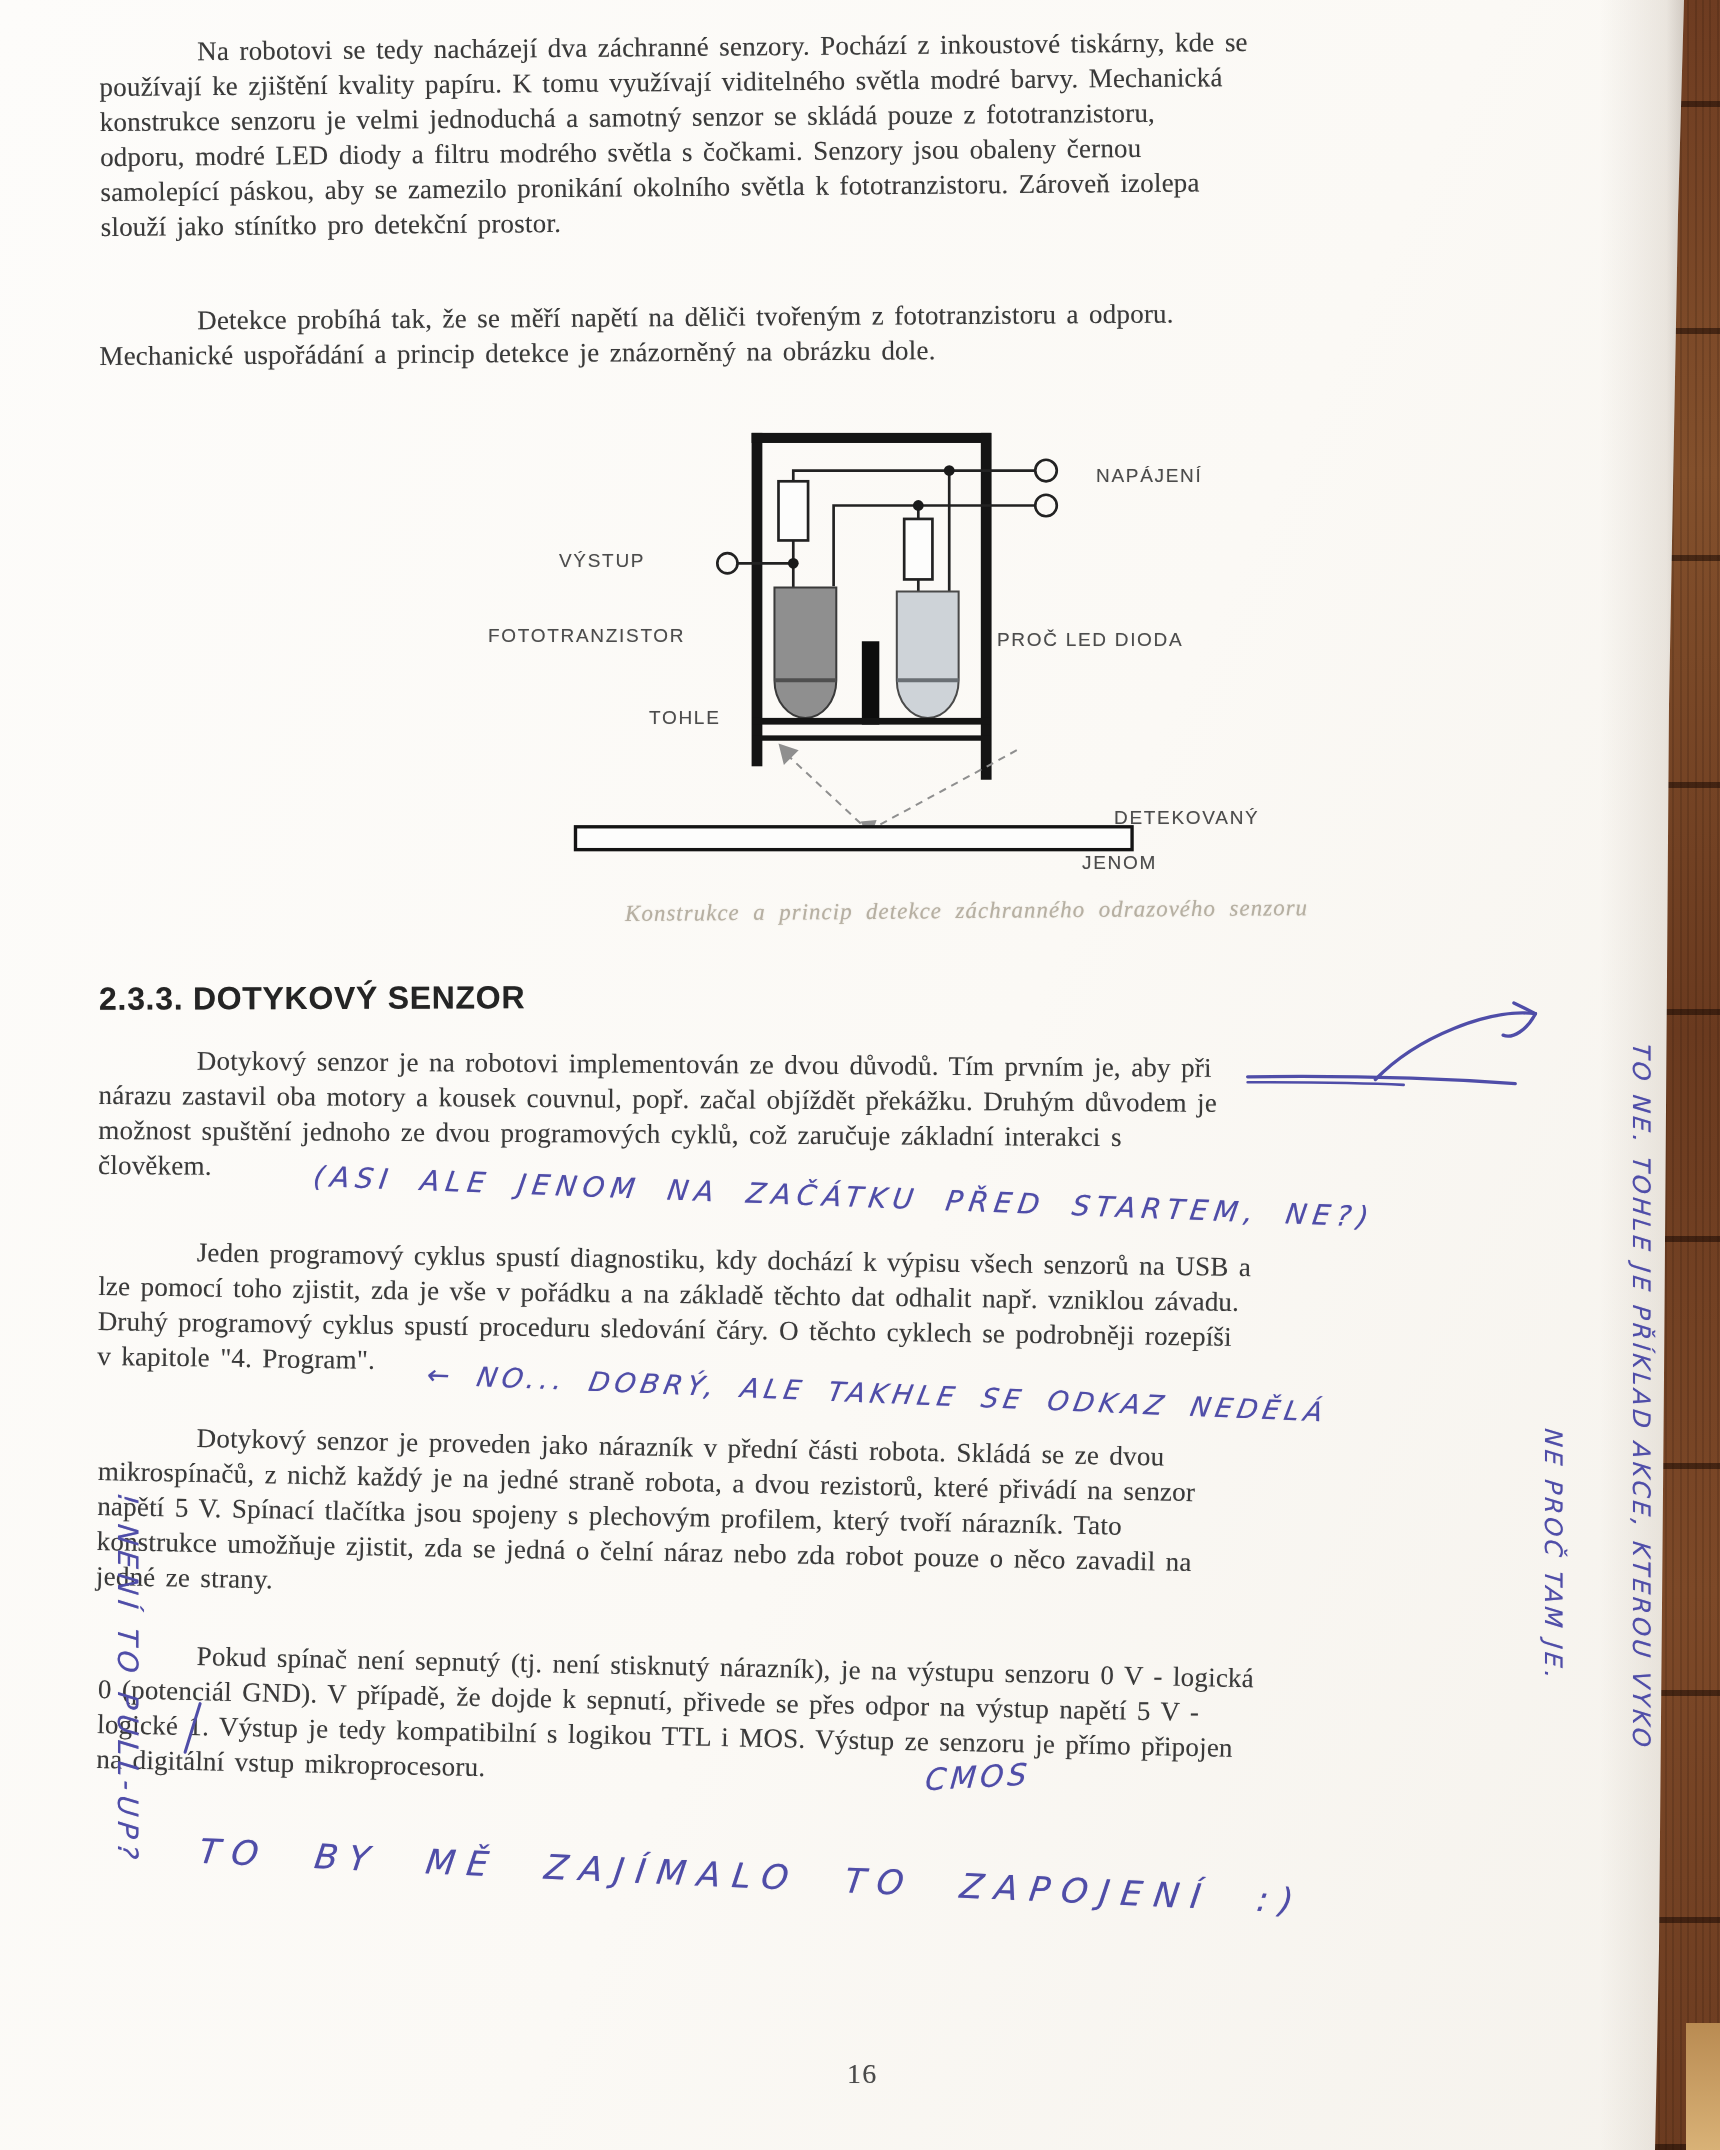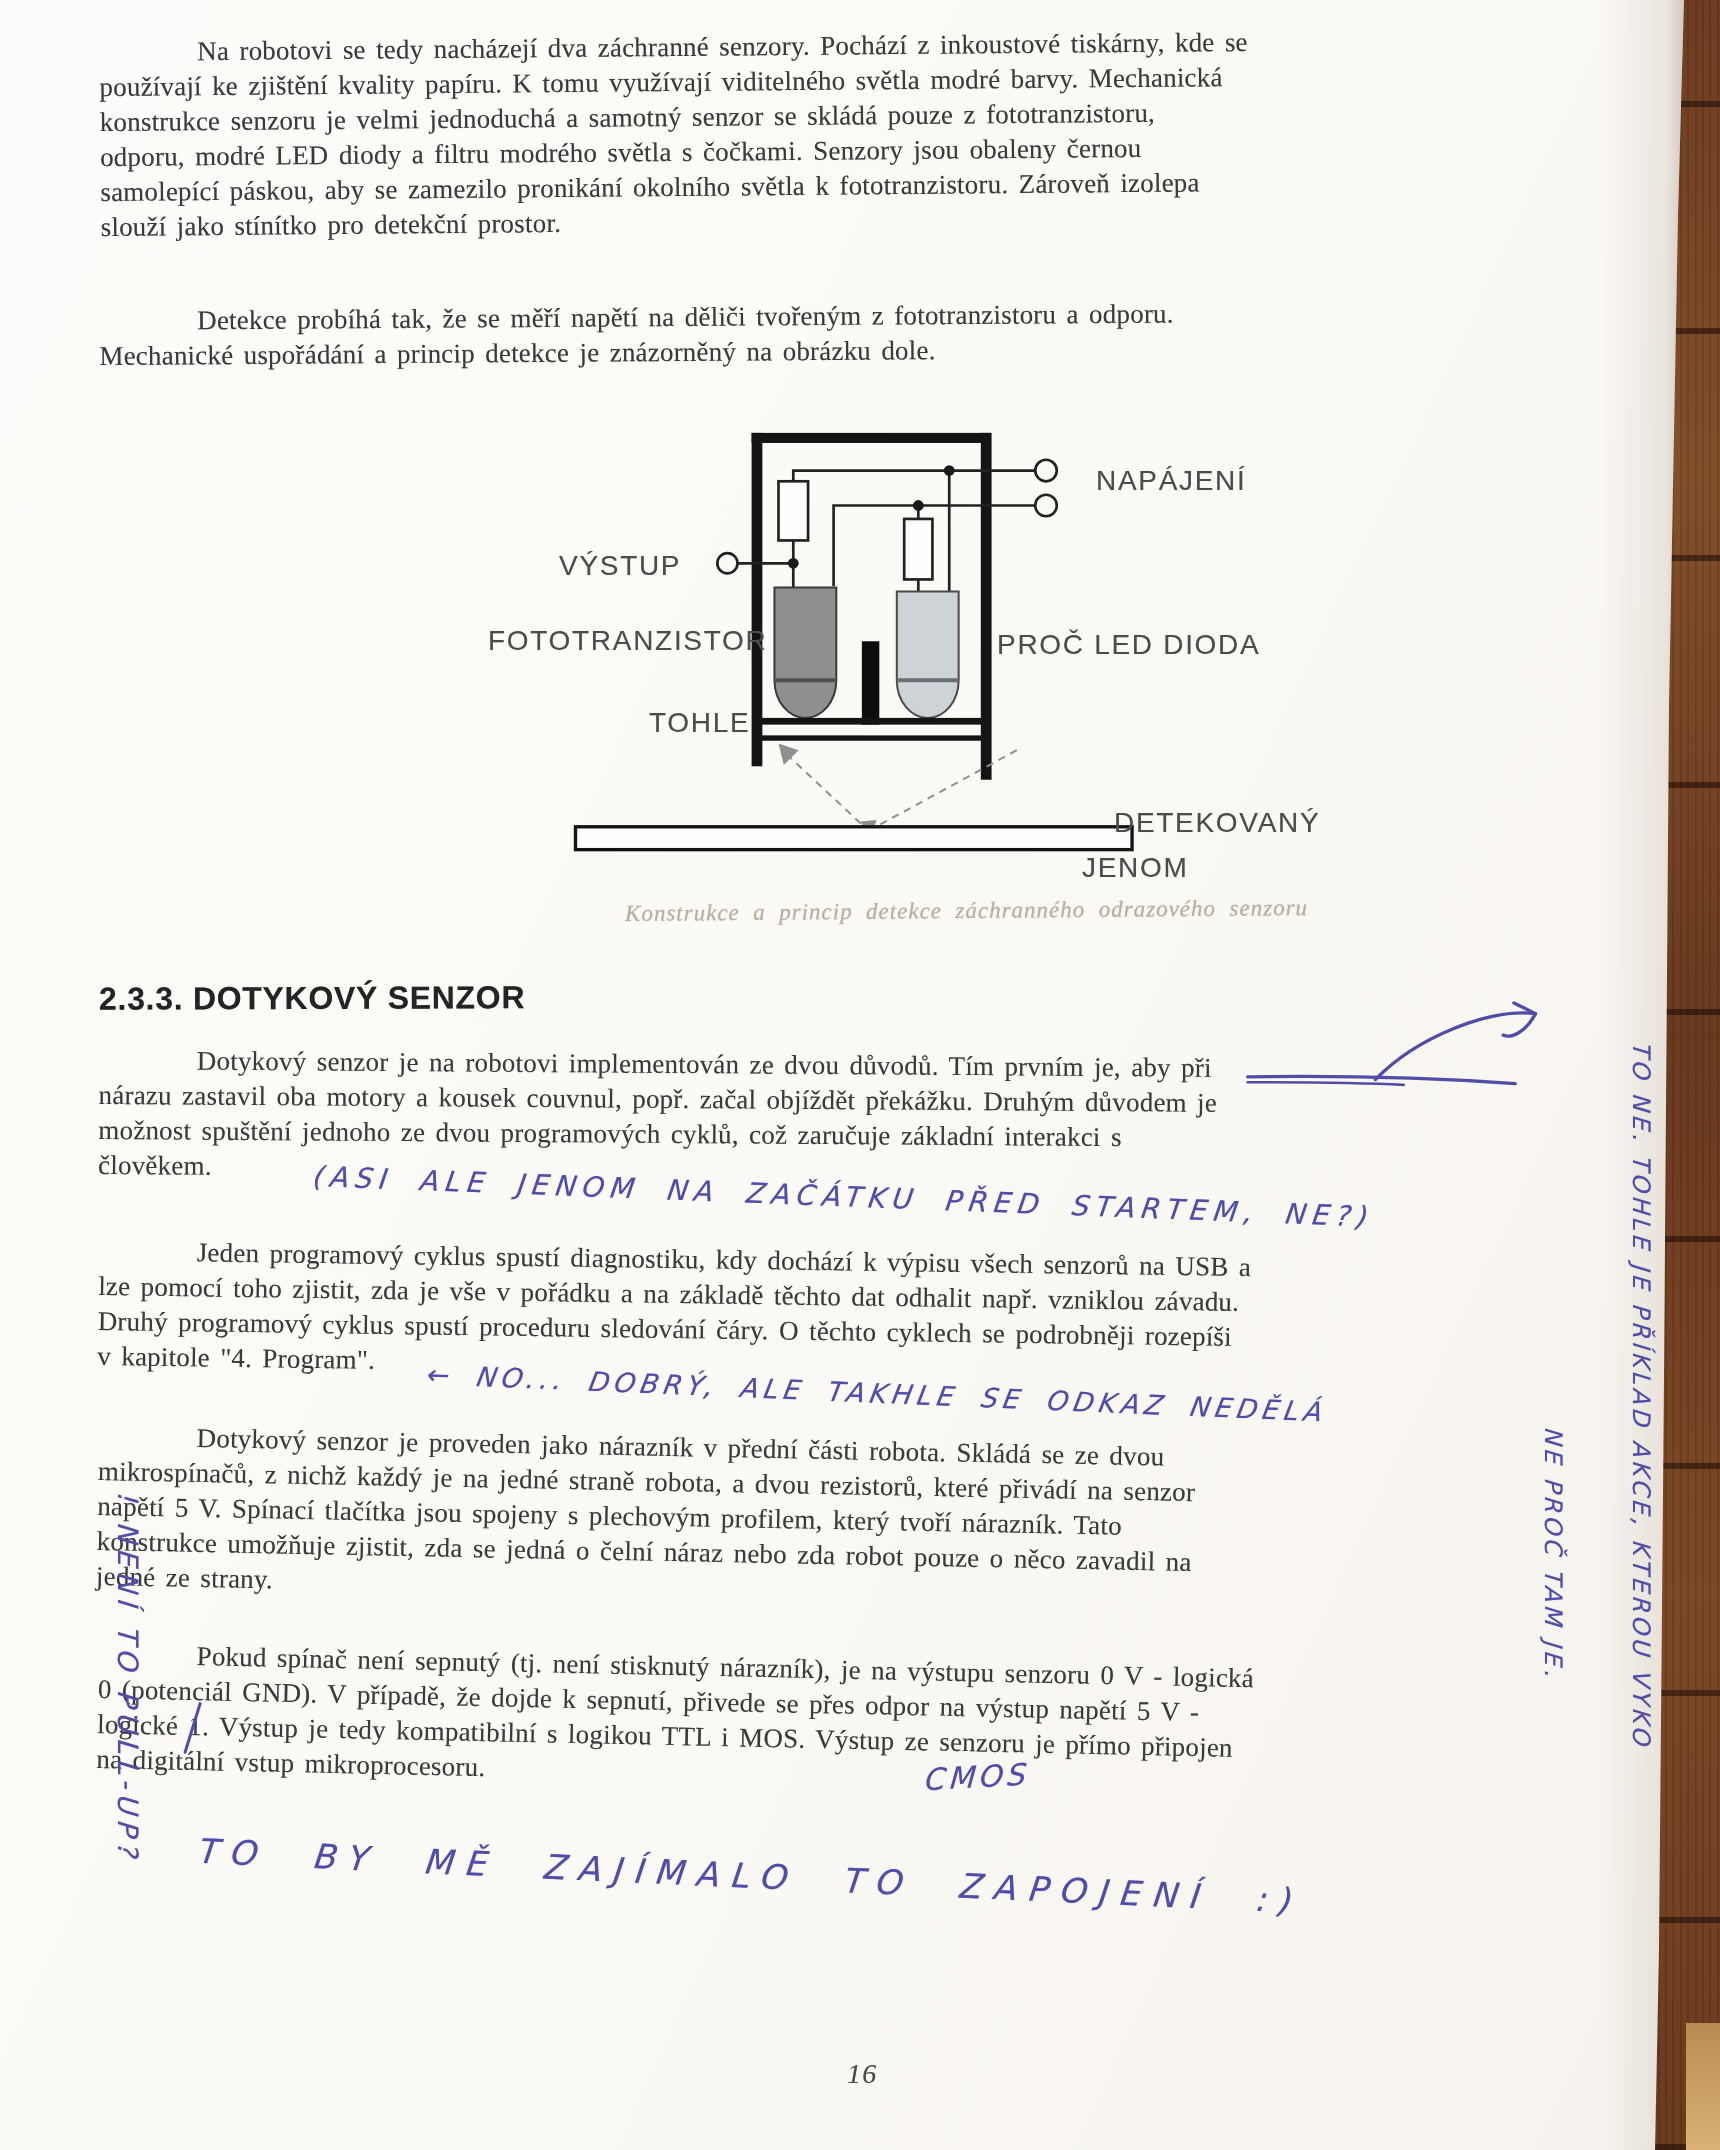--- a/index.html
+++ b/index.html
@@ -21,21 +21,21 @@
   .edge-shade{position:absolute;top:0;bottom:0;left:1600px;width:85px;
     background:linear-gradient(90deg,rgba(90,60,30,0) 0%,rgba(90,60,30,.10) 78%,rgba(60,35,15,.22) 100%);}
   .para{position:absolute;color:#3a3a3a;font-size:27px;line-height:35px;
     letter-spacing:0.2px;word-spacing:3.4px;text-shadow:0 0 0.7px rgba(40,40,40,.35);}
   .tline{white-space:nowrap;}
   .ind{padding-left:98px;}
   .heading{position:absolute;font-family:"Liberation Sans",sans-serif;font-weight:700;
     font-size:32px;color:#242424;letter-spacing:0.7px;text-shadow:0 0 0.7px rgba(0,0,0,.3);}
   .caption{position:absolute;font-style:italic;font-size:23px;color:#aaa394;opacity:.85;
     letter-spacing:1px;word-spacing:6.7px;text-shadow:0 0 1.3px rgba(160,150,130,.6);white-space:nowrap;}
-  .dlabel{position:absolute;font-family:"Liberation Sans",sans-serif;font-size:28px;
+  .dlabel{position:absolute;font-family:"Liberation Sans",sans-serif;font-size:19px;
     color:#4c4c4c;letter-spacing:1.7px;white-space:nowrap;text-shadow:0 0 0.7px rgba(70,70,70,.4);}
   .hw{position:absolute;font-family:"DejaVu Sans",sans-serif;font-style:italic;
     color:#4f4da8;white-space:nowrap;text-shadow:0 0 0.7px rgba(79,77,168,.5);}
   .hw1{font-size:28px;letter-spacing:6px;word-spacing:12px;transform:rotate(2.2deg) skewX(-6deg);transform-origin:left top;}
   .hw2{font-size:27px;letter-spacing:4.7px;word-spacing:9.4px;transform:rotate(2.4deg) skewX(-8deg);transform-origin:left top;}
   .hwcmos{font-size:30px;letter-spacing:4px;transform:rotate(-3deg) skewX(-8deg);transform-origin:left top;}
   .hw3{font-size:34px;letter-spacing:11.4px;word-spacing:23px;transform:rotate(2.6deg) skewX(-5deg);transform-origin:left top;}
   .vnote{position:absolute;font-family:"DejaVu Sans",sans-serif;font-style:italic;
     color:#4f4da8;white-space:nowrap;transform-origin:0 0;transform:rotate(90deg) skewX(-6deg);
     text-shadow:0 0 0.7px rgba(79,77,168,.5);}
@@ -178,15 +178,15 @@
   <svg width="1721" height="2151" viewBox="0 0 2560 3200">
     <g stroke="#4f4da8" fill="none" stroke-linecap="round">
       <path d="M1856,1602 C1990,1600 2140,1604 2254,1612" stroke-width="5"></path>
       <path d="M1856,1610 C1930,1610 2010,1610 2088,1614" stroke-width="4"></path>
       <path d="M2046,1606 C2108,1542 2216,1500 2284,1508" stroke-width="5"></path>
       <path d="M2284,1508 L2252,1492" stroke-width="5"></path>
       <path d="M2284,1508 C2272,1532 2250,1546 2236,1540" stroke-width="5"></path>
     </g>
   </svg>
 
-  <div class="pagenum" style="left:847px;top:2058px;font-style:italic;">16</div>
+  <div class="pagenum" style="left:847px;top:2058px;">16</div>
 </div>
 
 
 </body></html>

